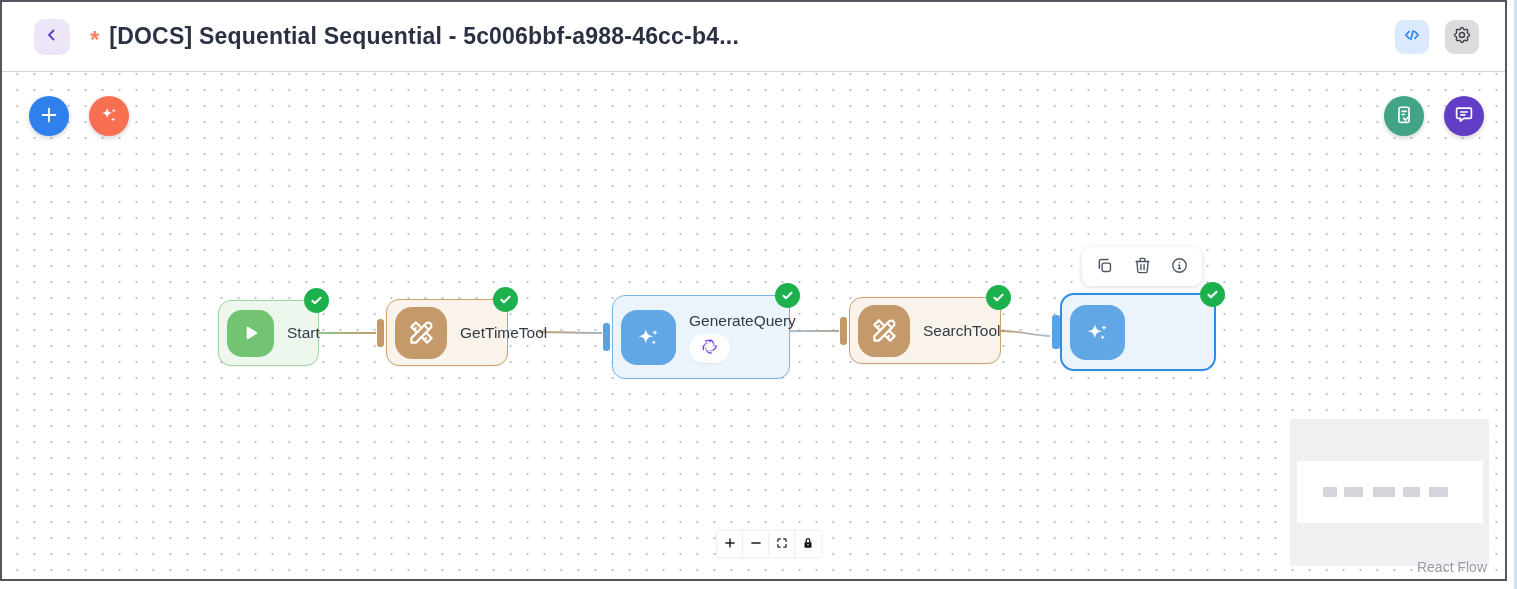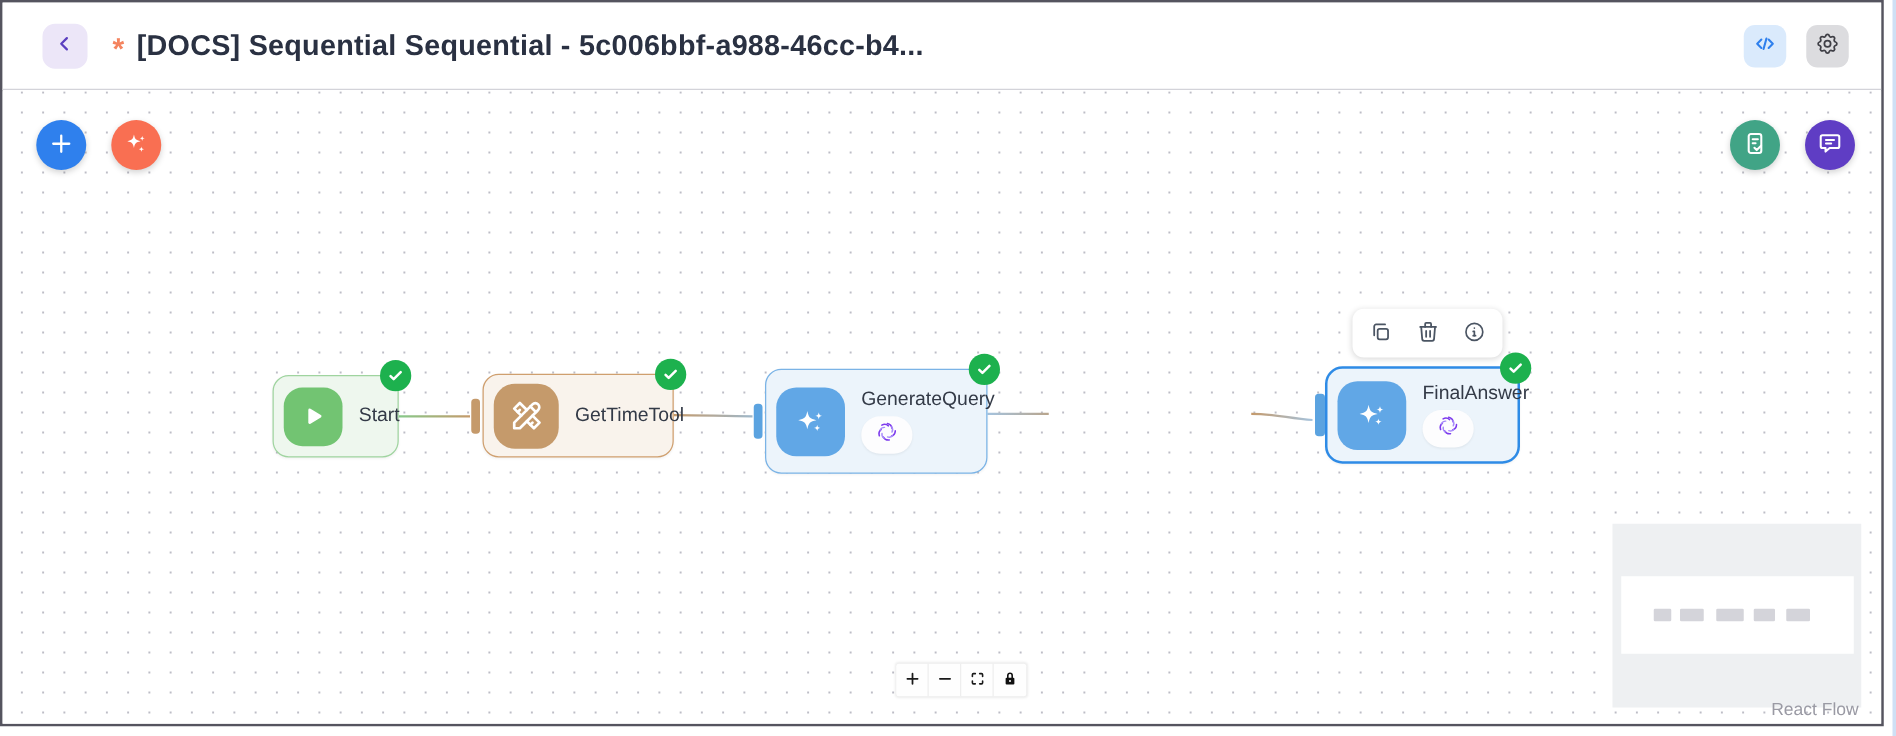--- a/index.html
+++ b/index.html
@@ -58,21 +58,21 @@
 
   
   .node {
     position: absolute; display: flex; align-items: center; gap: 13px;
     border-radius: 13px; padding: 8px 14px 8px 8px;
     box-shadow: 0 1px 2px rgba(0,0,0,.05);
   }
   .node-start { left: 216px; top: 227px; width: 101px; height: 66px; background: #eef7ee; border: 1px solid #9fd49f; }
   .node-tool  { background: #f9f3ec; border: 1px solid #cf9f6e; }
   .node-agent { background: #ecf4fb; border: 1px solid #7ab3e6; }
-  .node-gettime { left: 384px; top: 226px; width: 153px; height: 67px; }
+  .node-gettime { left: 384px; top: 226px; width: 122px; height: 67px; }
   .node-search  { left: 847px; top: 224px; width: 152px; height: 67px; }
   .node-genquery { left: 610px; top: 222px; width: 178px; height: 84px; }
   .node-final { left: 1058px; top: 220px; width: 156px; height: 78px; border: 2px solid #2e8be6; border-radius: 14px; }
   .node-icon {
     flex: 0 0 auto; display: flex; align-items: center; justify-content: center;
   }
   .icon-start { width: 47px; height: 47px; border-radius: 15px; background: #72c472; }
   .icon-tool  { width: 52px; height: 52px; border-radius: 17px; background: #c59a6b; }
   .icon-agent { width: 55px; height: 55px; border-radius: 16px; background: #61a7e6; }
   .node-label { font-size: 15.5px; color: #333a47; font-weight: 500; white-space: nowrap; }
@@ -327,52 +327,49 @@
             </span>
           </span>
         </div>
         <span class="status-badge">
           <svg width="15" height="15" viewBox="0 0 24 24" fill="none" stroke="#fff" stroke-width="3.2" stroke-linecap="round" stroke-linejoin="round">
               <path d="M5.5 12.5l4 4l9 -9"></path>
             </svg>
         </span>
       </div>
 
+      <div class="node node-tool node-search">
+        <span class="handle handle-tool"></span>
+        <div class="node-icon icon-tool">
+          <svg width="27" height="27" viewBox="0 0 24 24" fill="none" stroke="#fff" stroke-width="1.9" stroke-linecap="round" stroke-linejoin="round">
+              <path d="M3 21h4l13 -13a1.5 1.5 0 0 0 -4 -4l-13 13v4"></path>
+              <path d="M14.5 5.5l4 4"></path>
+              <path d="M12 8l-5 -5l-4 4l5 5"></path>
+              <path d="M7 8l-1.5 1.5"></path>
+              <path d="M16 12l5 5l-4 4l-5 -5"></path>
+              <path d="M16 17l-1.5 1.5"></path>
+            </svg>
+        </div>
+        <span class="node-label">SearchTool</span>
+        <span class="status-badge">
+          <svg width="15" height="15" viewBox="0 0 24 24" fill="none" stroke="#fff" stroke-width="3.2" stroke-linecap="round" stroke-linejoin="round">
+              <path d="M5.5 12.5l4 4l9 -9"></path>
+            </svg>
+        </span>
+      </div>
 
       <div class="node node-agent node-final">
         <span class="handle handle-agent handle-big"></span>
         <div class="node-icon icon-agent">
           <svg width="30" height="30" viewBox="0 0 24 24" fill="#fff">
               <path d="M9.5 5.5 C10.4 9.7 11.1 10.4 15.3 11.3 C11.1 12.2 10.4 12.9 9.5 17.1 C8.6 12.9 7.9 12.2 3.7 11.3 C7.9 10.4 8.6 9.7 9.5 5.5 Z"></path>
               <path d="M16.8 6.2 C17.15 7.9 17.4 8.15 19.1 8.5 C17.4 8.85 17.15 9.1 16.8 10.8 C16.45 9.1 16.2 8.85 14.5 8.5 C16.2 8.15 16.45 7.9 16.8 6.2 Z"></path>
               <path d="M15.8 14.2 C16.1 15.7 16.35 15.95 17.85 16.25 C16.35 16.55 16.1 16.8 15.8 18.3 C15.5 16.8 15.25 16.55 13.75 16.25 C15.25 15.95 15.5 15.7 15.8 14.2 Z"></path>
             </svg>
         </div>
-        <div class="node-col">
-          <span class="node-label">FinalAnswer</span>
-          <span class="model-pill">
-            <span>
-              <svg width="19" height="19" viewBox="0 0 24 24" fill="none" stroke-linecap="round">
-                <g stroke="#7c3aed" stroke-width="1.6">
-                    <path d="M12.5 3.5 C15 4 16.7 5.8 17.1 8.3" transform="rotate(0 12 12)"></path>
-                    <path d="M12.5 3.5 C15 4 16.7 5.8 17.1 8.3" transform="rotate(80 12 12)"></path>
-                    <path d="M12.5 3.5 C15 4 16.7 5.8 17.1 8.3" transform="rotate(160 12 12)"></path>
-                    <path d="M12.5 3.5 C15 4 16.7 5.8 17.1 8.3" transform="rotate(240 12 12)"></path>
-                    <path d="M12.5 3.5 C15 4 16.7 5.8 17.1 8.3" transform="rotate(320 12 12)"></path>
-                  </g>
-                <g stroke="#a78bfa" stroke-width="1.4">
-                    <path d="M12.5 5 C14.4 5.5 15.8 6.9 16.1 8.9" transform="rotate(40 12 12)"></path>
-                    <path d="M12.5 5 C14.4 5.5 15.8 6.9 16.1 8.9" transform="rotate(120 12 12)"></path>
-                    <path d="M12.5 5 C14.4 5.5 15.8 6.9 16.1 8.9" transform="rotate(200 12 12)"></path>
-                    <path d="M12.5 5 C14.4 5.5 15.8 6.9 16.1 8.9" transform="rotate(280 12 12)"></path>
-                  </g>
-              </svg>
-            </span>
-          </span>
-        </div>
         <span class="status-badge">
           <svg width="15" height="15" viewBox="0 0 24 24" fill="none" stroke="#fff" stroke-width="3.2" stroke-linecap="round" stroke-linejoin="round">
               <path d="M5.5 12.5l4 4l9 -9"></path>
             </svg>
         </span>
       </div>
 
       <div class="controls">
         <button class="ctrl-btn">
           <span><svg width="14" height="14" viewBox="0 0 24 24" fill="none" stroke="#1a1a1a" stroke-width="2.4" stroke-linecap="round">

